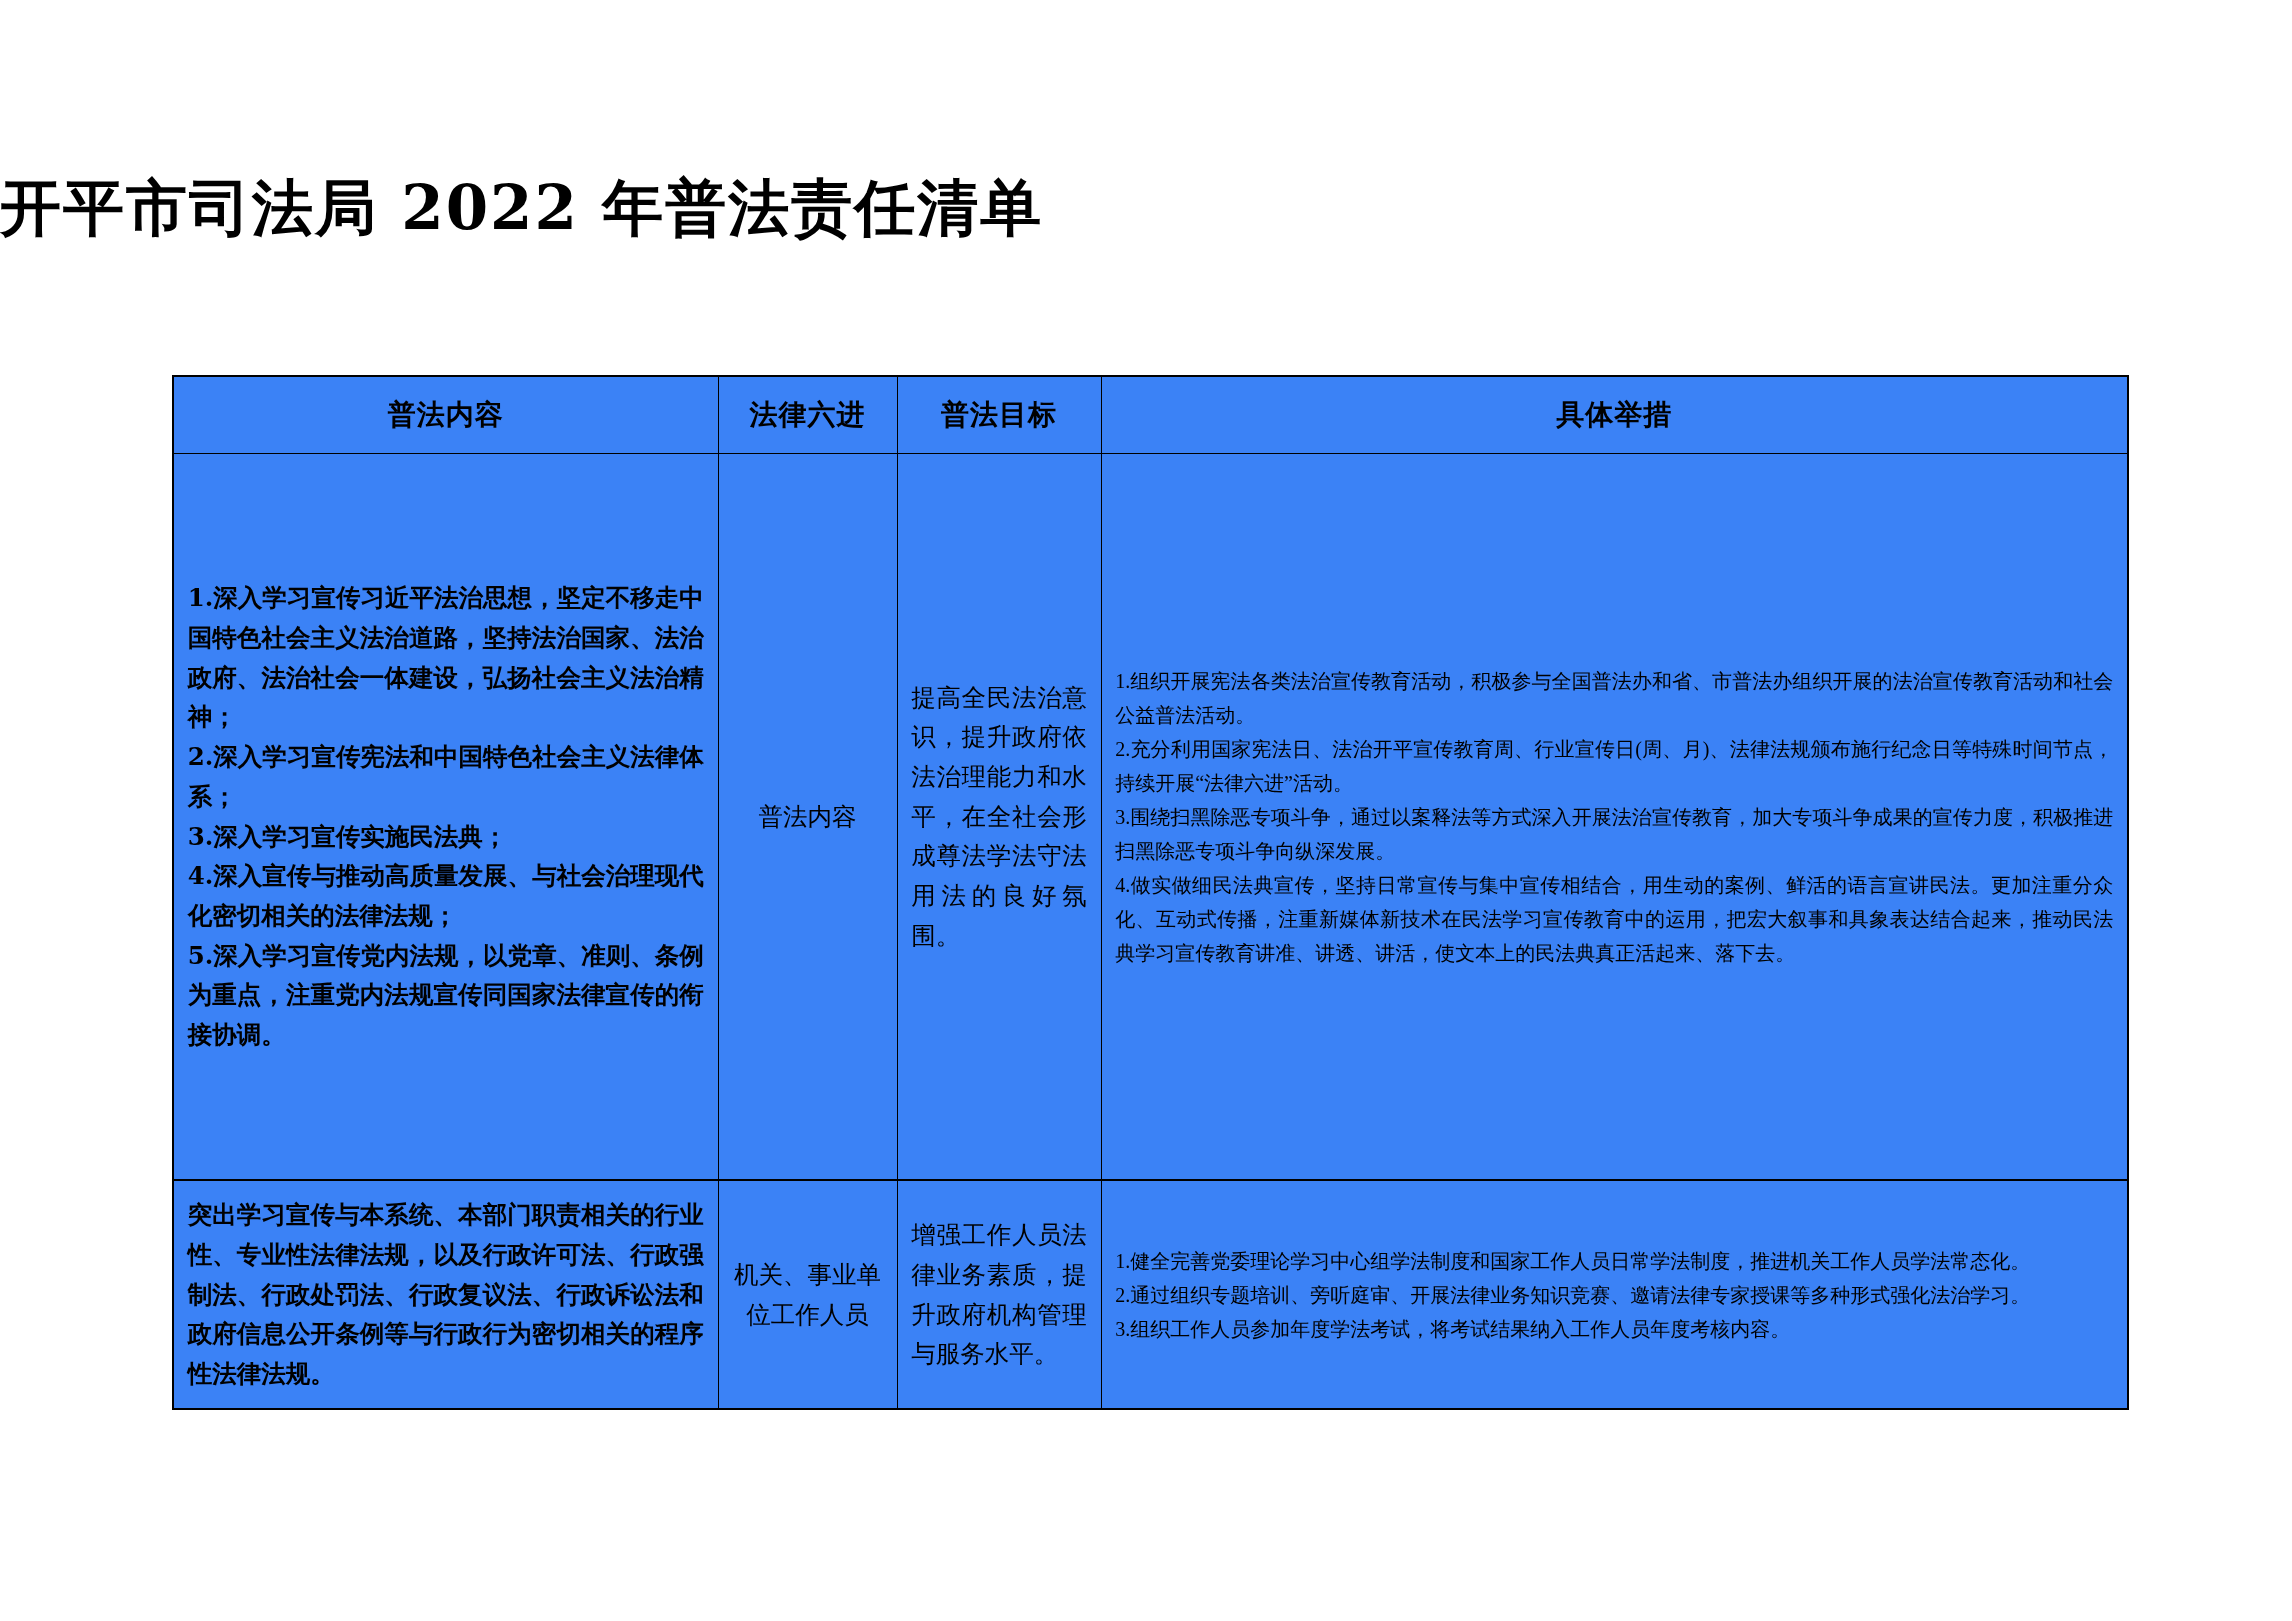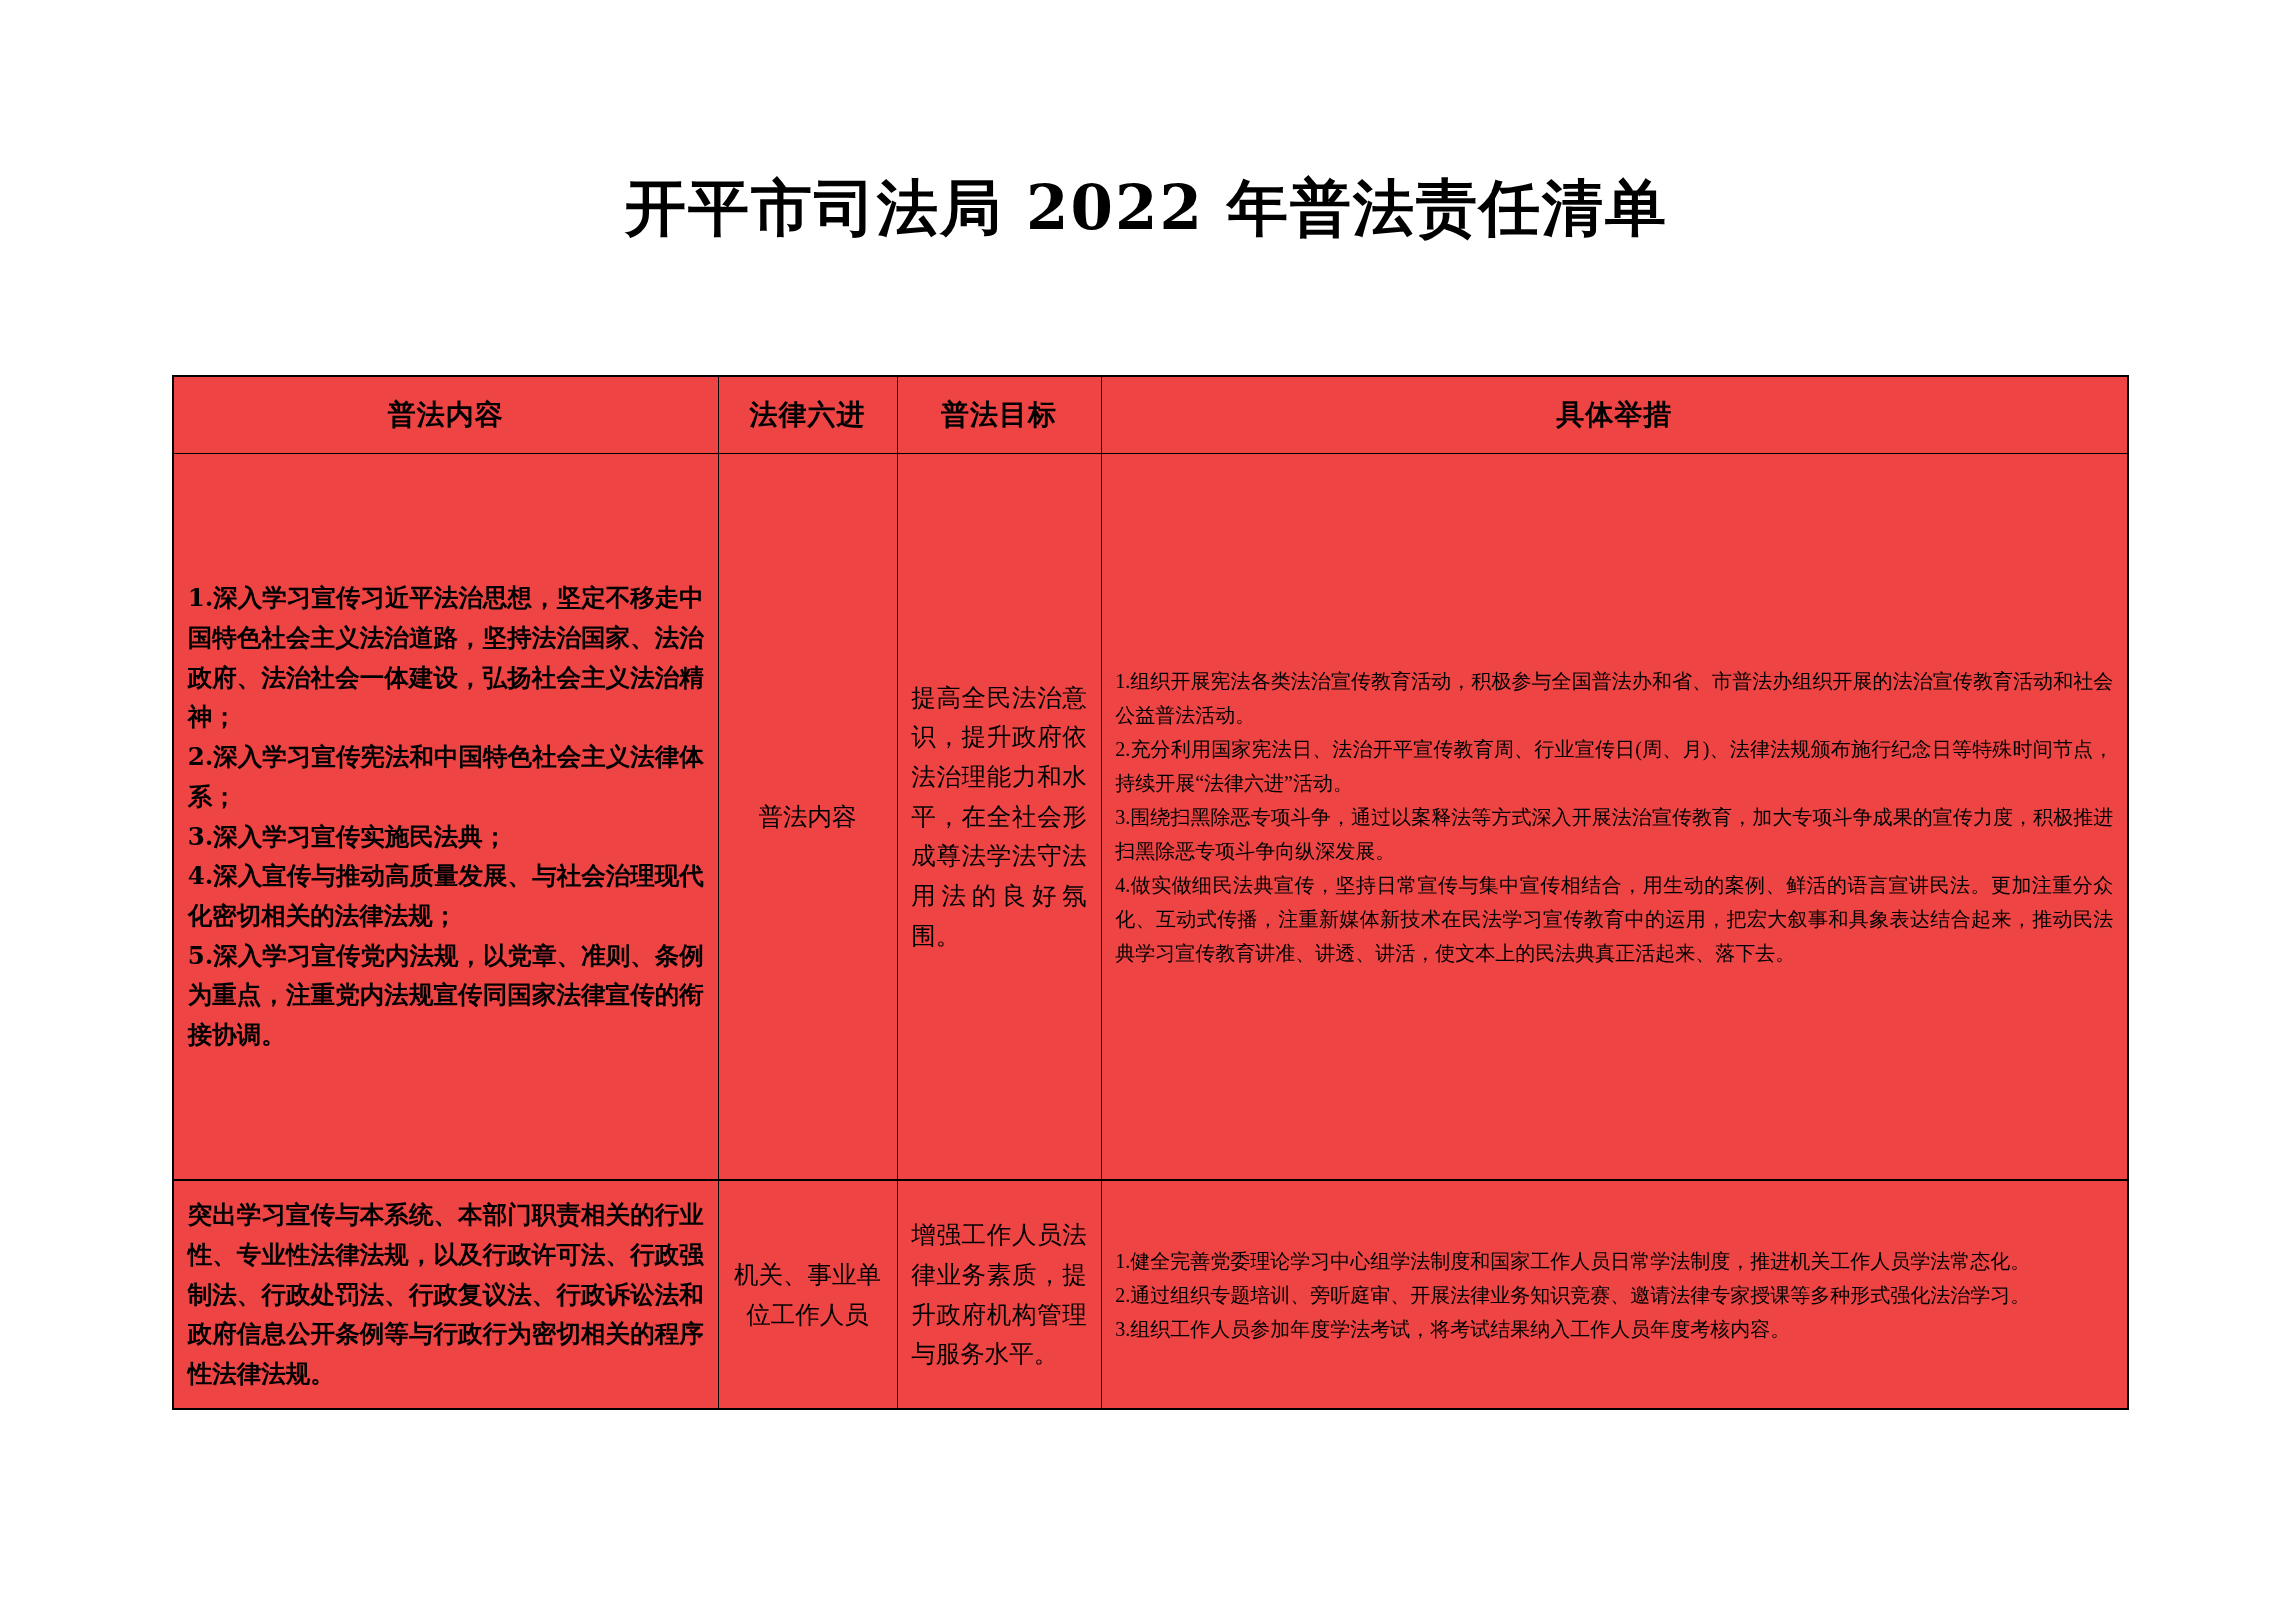--- a/index.html
+++ b/index.html
@@ -21,21 +21,20 @@
     height: 1621px;
     box-sizing: border-box;
   }
 
   
   .doc-title {
     position: absolute;
     top: 173px;
     left: 0;
     width: 2293px;
-    text-align: center;
     font-family: "DejaVu Serif", "Liberation Serif", serif;
     font-weight: bold;
     font-size: 61px;
     letter-spacing: 2px;
     line-height: 1.15;
     white-space: nowrap;
   }
 
   .doc-subtitle {
     position: absolute;
@@ -64,21 +63,21 @@
     border-collapse: collapse;
     table-layout: fixed;
     font-family: "DejaVu Serif", "Liberation Serif", serif;
   }
 
   table.listing td,
   table.listing th {
     border: 1.5px solid #000000;
     vertical-align: middle;
     padding: 0;
-    background: #ef4444;
+    background: #3b82f6;
   }
 
   
   table.listing {
     border: 2.9px solid #000000;
   }
 
   thead th {
     border-bottom: 2.9px solid #000000;
     height: 76px;

